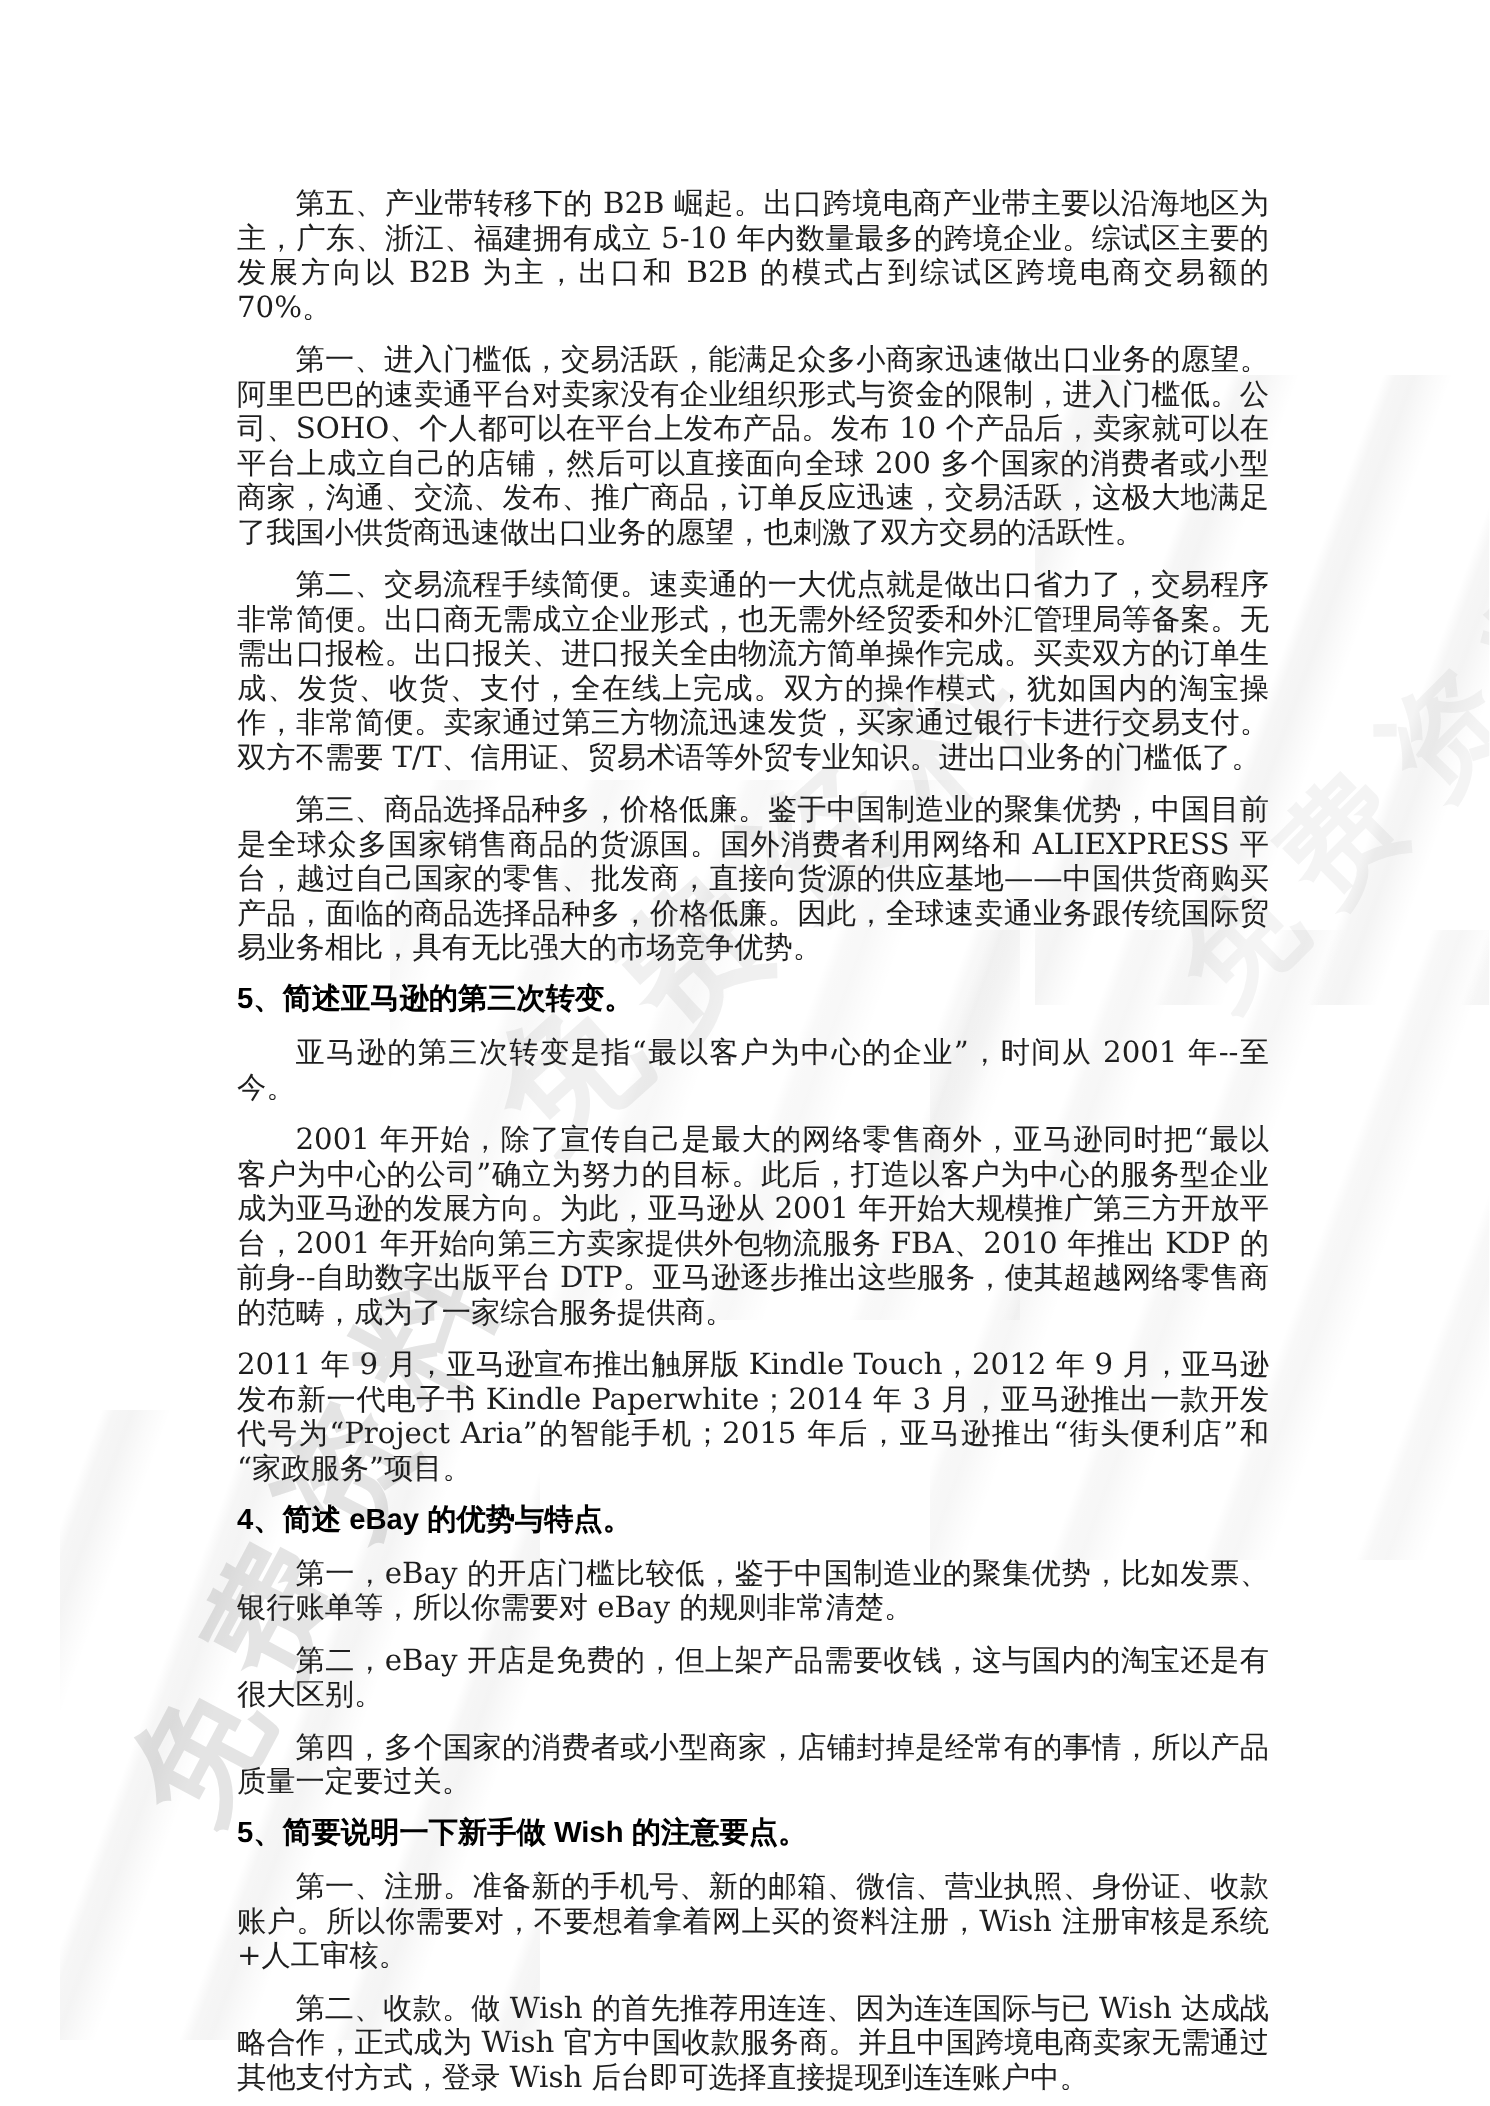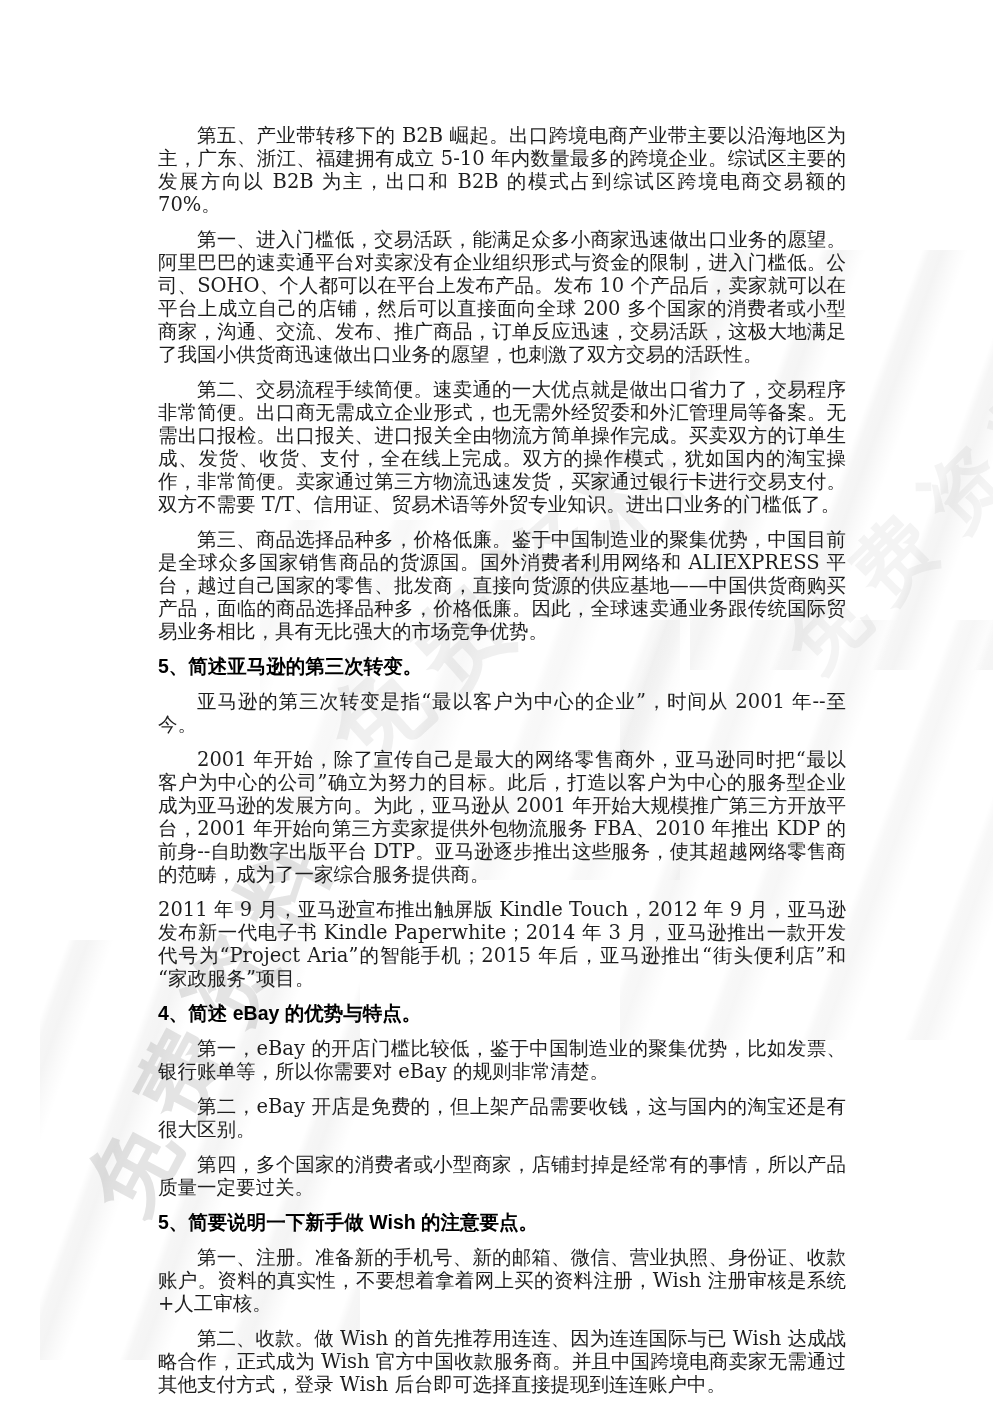--- a/index.html
+++ b/index.html
@@ -107,17 +107,17 @@
       <p class="body-indent">第三、商品选择品种多，价格低廉。鉴于中国制造业的聚集优势，中国目前是全球众多国家销售商品的货源国。国外消费者利用网络和 ALIEXPRESS 平台，越过自己国家的零售、批发商，直接向货源的供应基地——中国供货商购买产品，面临的商品选择品种多，价格低廉。因此，全球速卖通业务跟传统国际贸易业务相比，具有无比强大的市场竞争优势。</p>
       <p class="heading">5、简述亚马逊的第三次转变。</p>
       <p class="body-indent">亚马逊的第三次转变是指“最以客户为中心的企业”，时间从 2001 年--至今。</p>
       <p class="body-indent">2001 年开始，除了宣传自己是最大的网络零售商外，亚马逊同时把“最以客户为中心的公司”确立为努力的目标。此后，打造以客户为中心的服务型企业成为亚马逊的发展方向。为此，亚马逊从 2001 年开始大规模推广第三方开放平台，2001 年开始向第三方卖家提供外包物流服务 FBA、2010 年推出 KDP 的前身--自助数字出版平台 DTP。亚马逊逐步推出这些服务，使其超越网络零售商的范畴，成为了一家综合服务提供商。</p>
       <p class="body-flush">2011 年 9 月，亚马逊宣布推出触屏版 Kindle Touch，2012 年 9 月，亚马逊发布新一代电子书 Kindle Paperwhite；2014 年 3 月，亚马逊推出一款开发代号为“Project Aria”的智能手机；2015 年后，亚马逊推出“街头便利店”和“家政服务”项目。</p>
       <p class="heading">4、简述 eBay 的优势与特点。</p>
       <p class="body-indent">第一，eBay 的开店门槛比较低，鉴于中国制造业的聚集优势，比如发票、银行账单等，所以你需要对 eBay 的规则非常清楚。</p>
       <p class="body-indent">第二，eBay 开店是免费的，但上架产品需要收钱，这与国内的淘宝还是有很大区别。</p>
       <p class="body-indent">第四，多个国家的消费者或小型商家，店铺封掉是经常有的事情，所以产品质量一定要过关。</p>
       <p class="heading">5、简要说明一下新手做 Wish 的注意要点。</p>
-      <p class="body-indent">第一、注册。准备新的手机号、新的邮箱、微信、营业执照、身份证、收款账户。资料的真实性，不要想着拿着网上买的资料注册，Wish 注册审核是系统+人工审核。</p>
+      <p class="body-indent">第一、注册。准备新的手机号、新的邮箱、微信、营业执照、身份证、收款账户。所以你需要对，不要想着拿着网上买的资料注册，Wish 注册审核是系统+人工审核。</p>
       <p class="body-indent">第二、收款。做 Wish 的首先推荐用连连、因为连连国际与已 Wish 达成战略合作，正式成为 Wish 官方中国收款服务商。并且中国跨境电商卖家无需通过其他支付方式，登录 Wish 后台即可选择直接提现到连连账户中。</p>
     </div>
 
 </div>
 
 </body></html>

